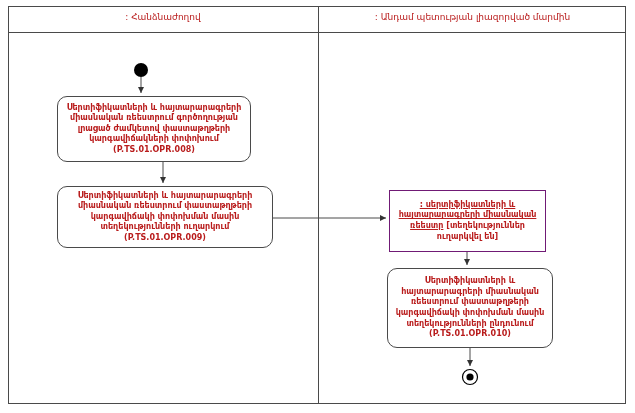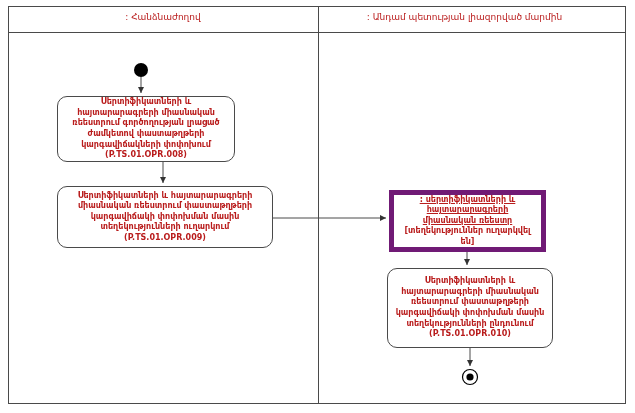--- a/index.html
+++ b/index.html
@@ -34,39 +34,39 @@
   .lane-title {
     position: absolute;
     top: 12px;
     font-size: 9px;
     line-height: 11px;
     text-align: center;
     white-space: nowrap;
     overflow: visible;
   }
   .lane-title.left  { left: 8px;   width: 310px; }
-  .lane-title.right { left: 310px; width: 309px; text-align: center; }
+  .lane-title.right { left: 318px; width: 309px; text-align: center; }
   .activity {
     position: absolute;
     border: 1px solid #4a4a4a;
     border-radius: 10px;
     background: #ffffff;
     font-size: 8px;
     font-weight: bold;
     text-align: center;
     line-height: 1.32;
     display: flex;
     align-items: center;
     justify-content: center;
     padding: 2px 5px;
     box-sizing: border-box;
   }
   .object-node {
     position: absolute;
-    border: 5px solid #701a75;
+    border: 1px solid #701a75;
     background: #ffffff;
     font-size: 8px;
     font-weight: bold;
     text-align: center;
     line-height: 1.32;
     display: flex;
     align-items: center;
     justify-content: center;
     padding: 16px 5px;
     box-sizing: border-box;
@@ -107,21 +107,21 @@
     <line x1="273" y1="218" x2="386" y2="218" stroke="#4a4a4a" stroke-width="1" marker-end="url(#arrow)"></line>
 
     <line x1="467" y1="252" x2="467" y2="265" stroke="#4a4a4a" stroke-width="1" marker-end="url(#arrow)"></line>
 
     <line x1="470" y1="348" x2="470" y2="366" stroke="#4a4a4a" stroke-width="1" marker-end="url(#arrow)"></line>
 
     <circle cx="470" cy="377" r="7.5" fill="#ffffff" stroke="#000000" stroke-width="1.2"></circle>
     <circle cx="470" cy="377" r="3.6" fill="#000000"></circle>
   </svg>
 
-  <div class="activity" style="left:57px; top:96px; width:178px; height:66px;">
+  <div class="activity" style="left:57px; top:96px; width:194px; height:66px;">
     <span>Սերտիֆիկատների և հայտարարագրերի միասնական ռեեստրում գործողության լրացած ժամկետով փաստաթղթերի կարգավիճակների փոփոխում (P.TS.01.OPR.008)</span>
   </div>
 
   <div class="activity" style="left:57px; top:186px; width:216px; height:62px;">
     <span>Սերտիֆիկատների և հայտարարագրերի միասնական ռեեստրում փաստաթղթերի կարգավիճակի փոփոխման մասին տեղեկությունների ուղարկում (P.TS.01.OPR.009)</span>
   </div>
 
   <div class="object-node" style="left:389px; top:190px; width:157px; height:62px;">
     <span>
       <span class="obj-name">: սերտիֆիկատների և հայտարարագրերի միասնական ռեեստր</span>

